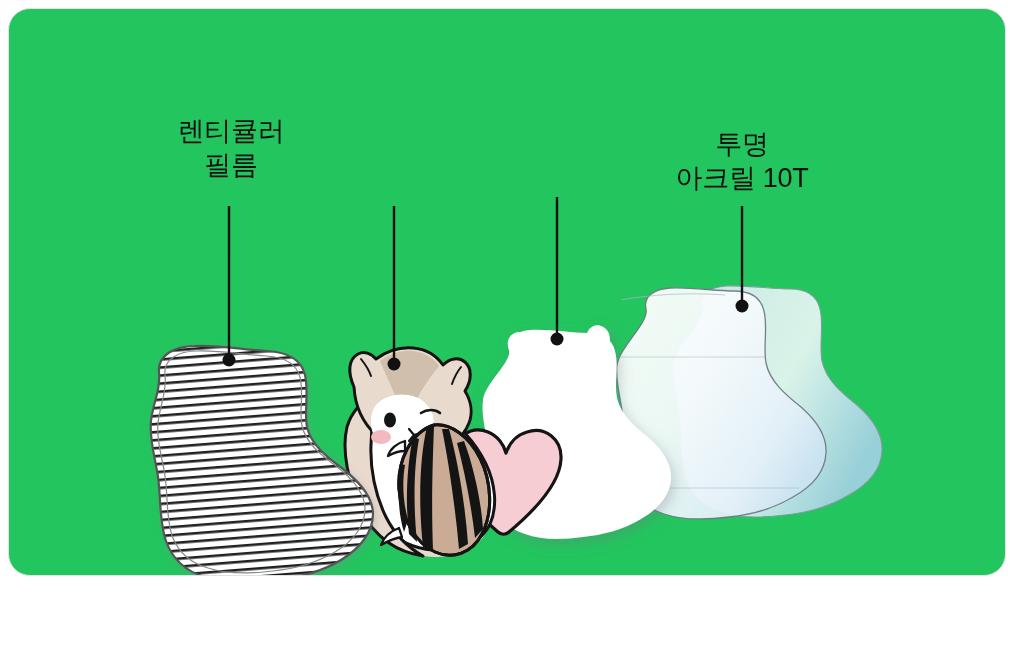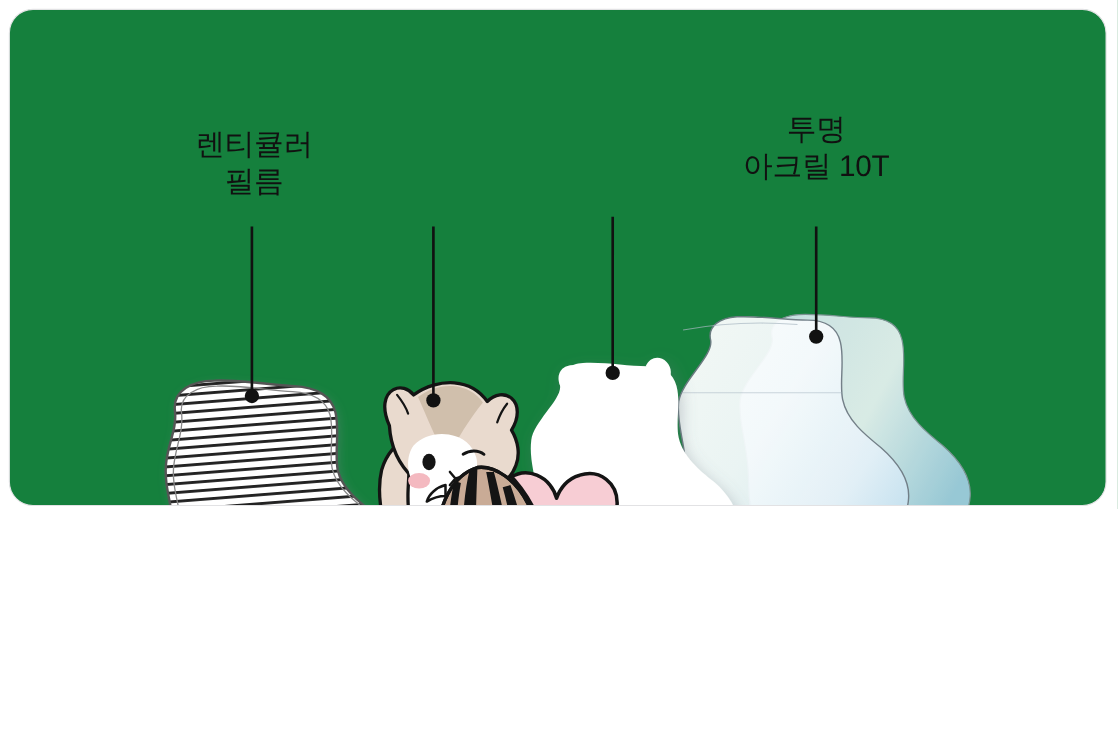--- a/index.html
+++ b/index.html
@@ -11,23 +11,23 @@
     width: 1016px;
     height: 664px;
     font-family: "Liberation Sans", "DejaVu Sans", sans-serif;
     overflow: hidden;
   }
   #card {
     position: absolute;
     left: 8px;
     top: 8px;
     width: 998px;
-    height: 452px;
+    height: 568px;
     box-sizing: border-box;
-    background: #15803d;
+    background: #22c55e;
     border: 1px solid #e2e2e4;
     border-radius: 22px;
     overflow: hidden;
   }
   #stage {
     position: absolute;
     left: 0; top: 0;
     width: 100%;
     height: 100%;
   }
@@ -348,17 +348,17 @@
         <circle cx="548" cy="330" r="6.5" fill="#111111"></circle>
 
         <line x1="733" y1="197" x2="733" y2="297" stroke="#111111" stroke-width="2.4"></line>
         <circle cx="733" cy="297" r="6.5" fill="#111111"></circle>
       </g>
     </svg>
 
     
     <div class="label" style="left:222px; top:105px;">렌티큘러
 필름</div>
-    <div class="label" style="left:733px; top:91px;">투명
+    <div class="label" style="left:733px; top:118px;">투명
 아크릴 10T</div>
 
   </div>
 </div>
 
 </body></html>

